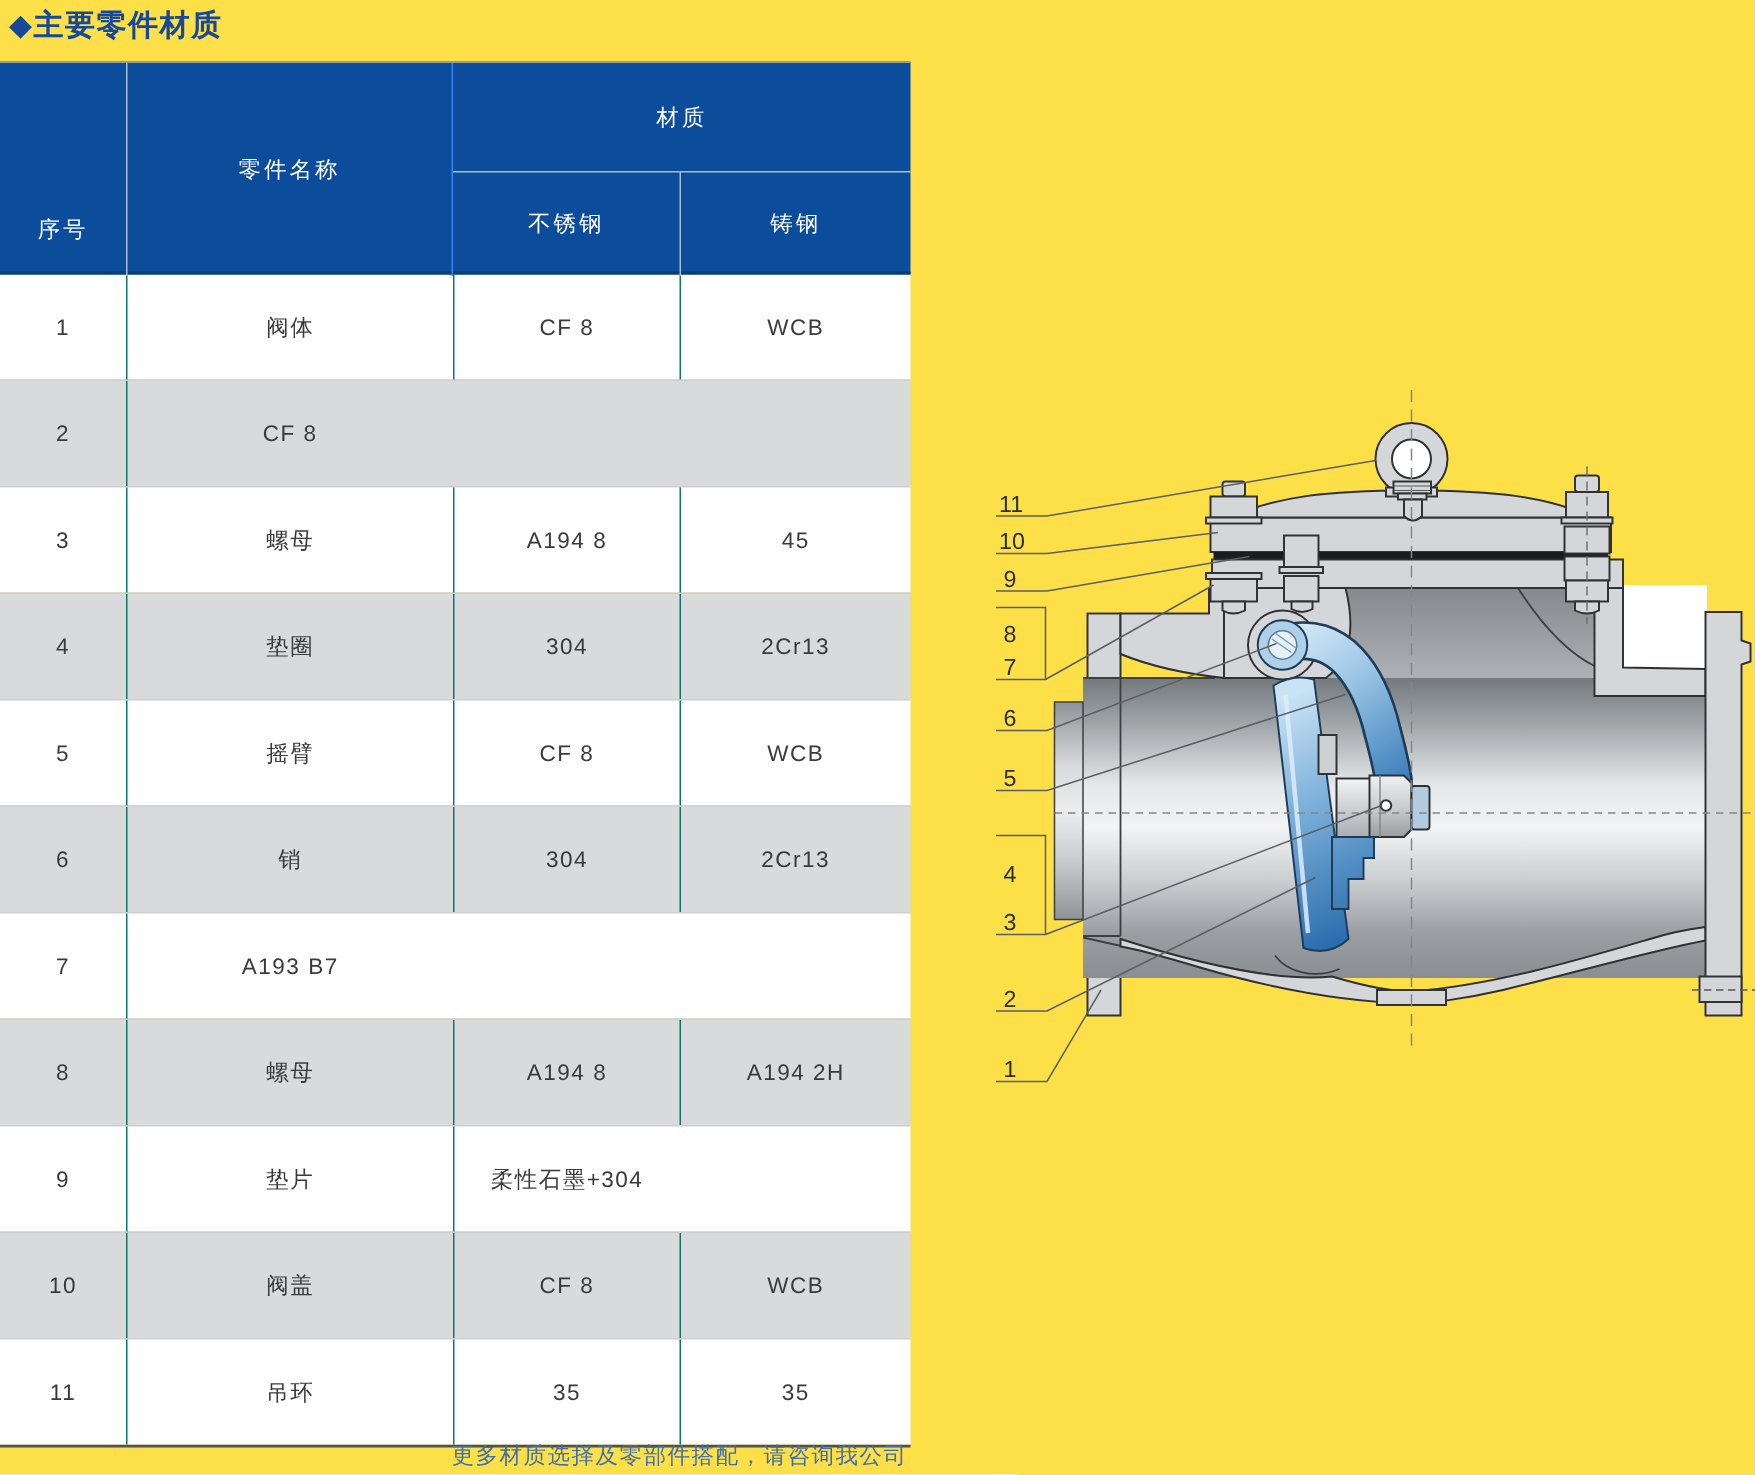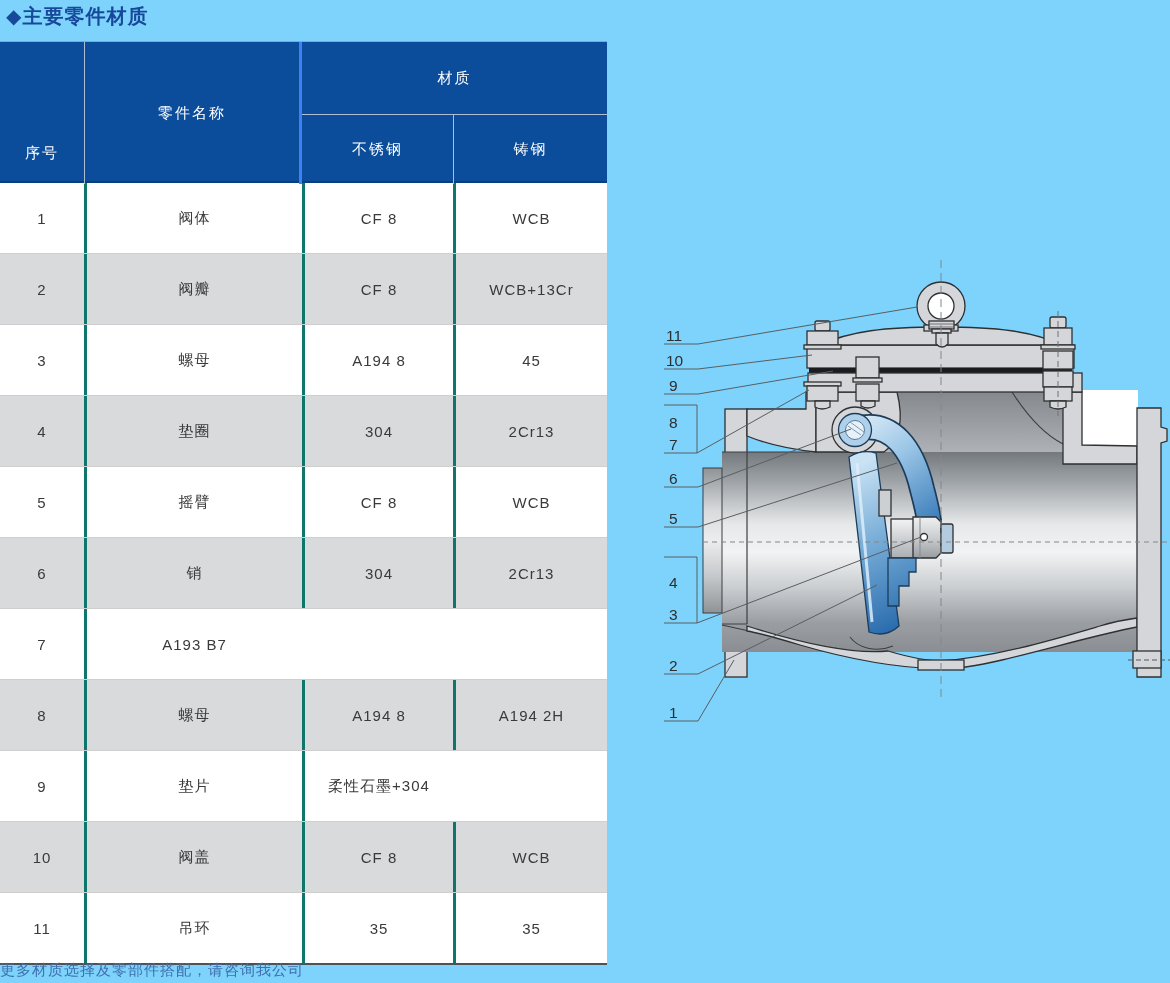--- a/index.html
+++ b/index.html
@@ -1,41 +1,41 @@
 <!DOCTYPE html>
 <html style="--header-bg: #0b4c9b; --row-alt-bg: #d9dadb; --title-color: #17499b; --note-color: #3f6fad; --disc-blue: #2f74b5; --body-gray: #d4d6d9;"><head>
 <meta charset="utf-8">
 <style>
   html,body{margin:0;padding:0;background:#fff;}
   body{font-family:"Liberation Sans","DejaVu Sans",sans-serif;}
-  .sheet{position:relative;width:1170px;height:983px;background:#7dd3fc;overflow:hidden;}
+  .sheet{position:relative;width:1170px;height:983px;background:#fde047;overflow:hidden;}
 
   .title{position:absolute;left:6px;top:3px;font-size:20px;font-weight:bold;
          color:var(--title-color,#17499b);letter-spacing:1px;}
 
   .tbl{position:absolute;left:0;top:41px;width:607px;}
   .thead{position:relative;height:142px;background:var(--header-bg,#0b4c9b);
          border-top:1px solid #9aa2ac;border-bottom:2px solid #093e7d;box-sizing:border-box;}
   .hcell{position:absolute;display:flex;align-items:center;justify-content:center;
          color:#fff;font-size:15px;letter-spacing:2px;box-sizing:border-box;text-align:right;}
   .h-no  {left:0;top:0;width:84px;height:142px;margin-top:40px;}
-  .h-part{left:84px;top:0;width:218px;height:142px;border-left:1px solid #aebdd3;border-right:3px solid #3b82f6;}
+  .h-part{left:84px;top:0;width:218px;height:142px;border-left:1px solid #aebdd3;border-right:1px solid #3b82f6;}
   .h-mat {left:302px;top:0;width:305px;height:72px;}
   .h-ss  {left:302px;top:72px;width:151px;height:70px;border-top:1px solid #aebdd3;}
   .h-cs  {left:453px;top:72px;width:154px;height:70px;border-top:1px solid #aebdd3;border-left:1px solid #aebdd3;}
 
   .tbody{border-bottom:2px solid #4f5254;}
   .row{display:grid;grid-template-columns:84px 218px 151px 154px;height:70px;background:#fff;}
   .row+.row{border-top:1px solid #cfcfcf;}
   .row:nth-child(even){background:var(--row-alt-bg,#d9dadb);}
   .cell{display:flex;align-items:center;justify-content:center;font-size:15px;color:#3a3a3a;
         letter-spacing:1px;box-sizing:border-box;}
-  .cell:nth-child(n+2){border-left:3px solid #0f766e;}
-
-  .note{position:absolute;left:0;top:961px;width:605px;
+  .cell:nth-child(n+2){border-left:1px solid #0f766e;}
+
+  .note{position:absolute;left:0;top:961px;width:605px;text-align:right;
         font-size:15px;color:var(--note-color,#3f6fad);letter-spacing:1px;}
 
   .diagram{position:absolute;left:640px;top:250px;width:530px;height:510px;}
   .co{font-size:15.5px;fill:#2c2e30;}
 </style>
 </head>
 <body>
 
 <div class="sheet">
 
@@ -51,23 +51,21 @@
     </div>
     <div class="tbody">
       <div class="row">
         <div class="cell">1</div>
         <div class="cell">阀体</div>
         <div class="cell">CF 8</div>
         <div class="cell">WCB</div>
       </div>
       <div class="row">
         <div class="cell">2</div>
-        <div class="cell">阀瓣</div>
-        <div class="cell">CF 8</div>
-        <div class="cell">WCB+13Cr</div>
+        <div class="cell">CF 8</div>
       </div>
       <div class="row">
         <div class="cell">3</div>
         <div class="cell">螺母</div>
         <div class="cell">A194 8</div>
         <div class="cell">45</div>
       </div>
       <div class="row">
         <div class="cell">4</div>
         <div class="cell">垫圈</div>

